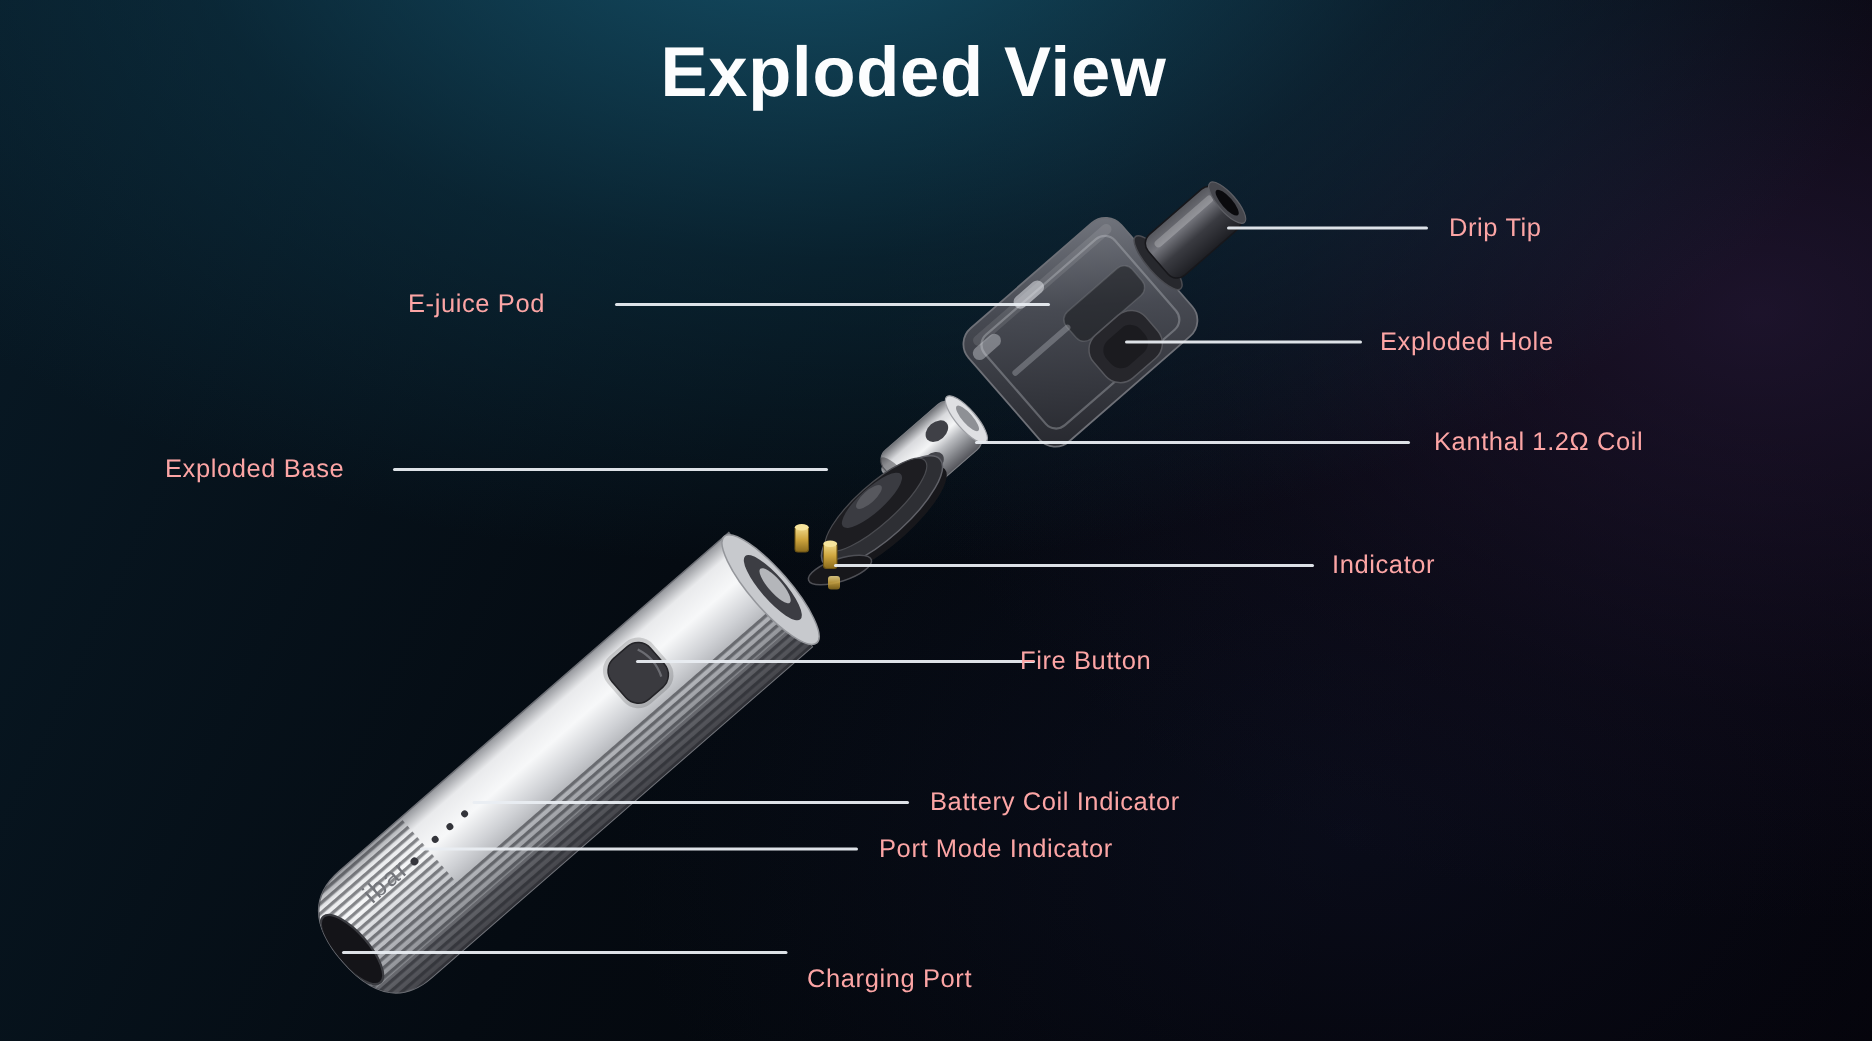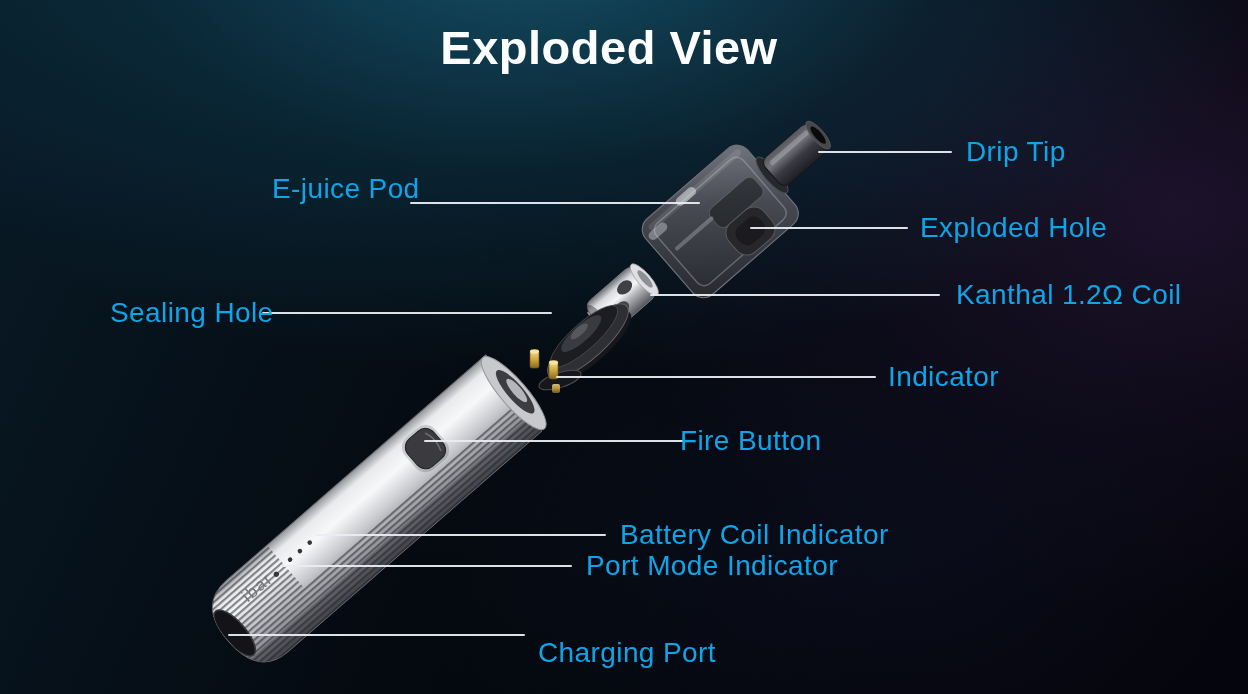--- a/index.html
+++ b/index.html
@@ -12,22 +12,22 @@
       radial-gradient(700px 470px at 72% 80%, rgba(26,34,72,.28) 0%, rgba(0,0,0,0) 70%),
       linear-gradient(115deg, #081a26 0%, #050b12 40%, #030307 75%, #040309 100%);
     background-color:#030307;
   }
   .title{
     position:absolute;top:20px;left:0;width:100%;text-align:center;
     transform:translateX(-15px);
     font-size:47px;font-weight:bold;letter-spacing:.5px;color:#fcfdfe;
   }
   .label{
-    position:absolute;font-size:28px;line-height:26px;letter-spacing:.4px;
-    color:#0ea5e9;white-space:nowrap;
+    position:absolute;font-size:17px;line-height:26px;letter-spacing:.4px;
+    color:#fca5a5;white-space:nowrap;
   }
   .leader{
     position:absolute;height:2px;background:#e9edf2;opacity:.95;border-radius:1px;
   }
   svg.device{position:absolute;left:0;top:0;}
 </style>
 </head>
 <body>
 
 <svg class="device" width="1248" height="694" viewBox="0 0 1248 694">
@@ -172,14 +172,14 @@
 <div class="leader" style="left:262px;top:312px;width:290px"></div>
 
 <div class="label" style="left:966px;top:139px">Drip Tip</div>
 <div class="label" style="left:920px;top:215px">Exploded Hole</div>
 <div class="label" style="left:956px;top:282px">Kanthal 1.2Ω Coil</div>
 <div class="label" style="left:888px;top:364px">Indicator</div>
 <div class="label" style="left:680px;top:428px">Fire Button</div>
 <div class="label" style="left:620px;top:522px">Battery Coil Indicator</div>
 <div class="label" style="left:586px;top:553px">Port Mode Indicator</div>
 <div class="label" style="left:538px;top:640px">Charging Port</div>
-<div class="label" style="left:272px;top:176px">E-juice Pod</div>
-<div class="label" style="left:110px;top:300px">Sealing Hole</div>
+<div class="label" style="left:272px;top:190px">E-juice Pod</div>
+<div class="label" style="left:110px;top:300px">Exploded Base</div>
 
 </body></html>

